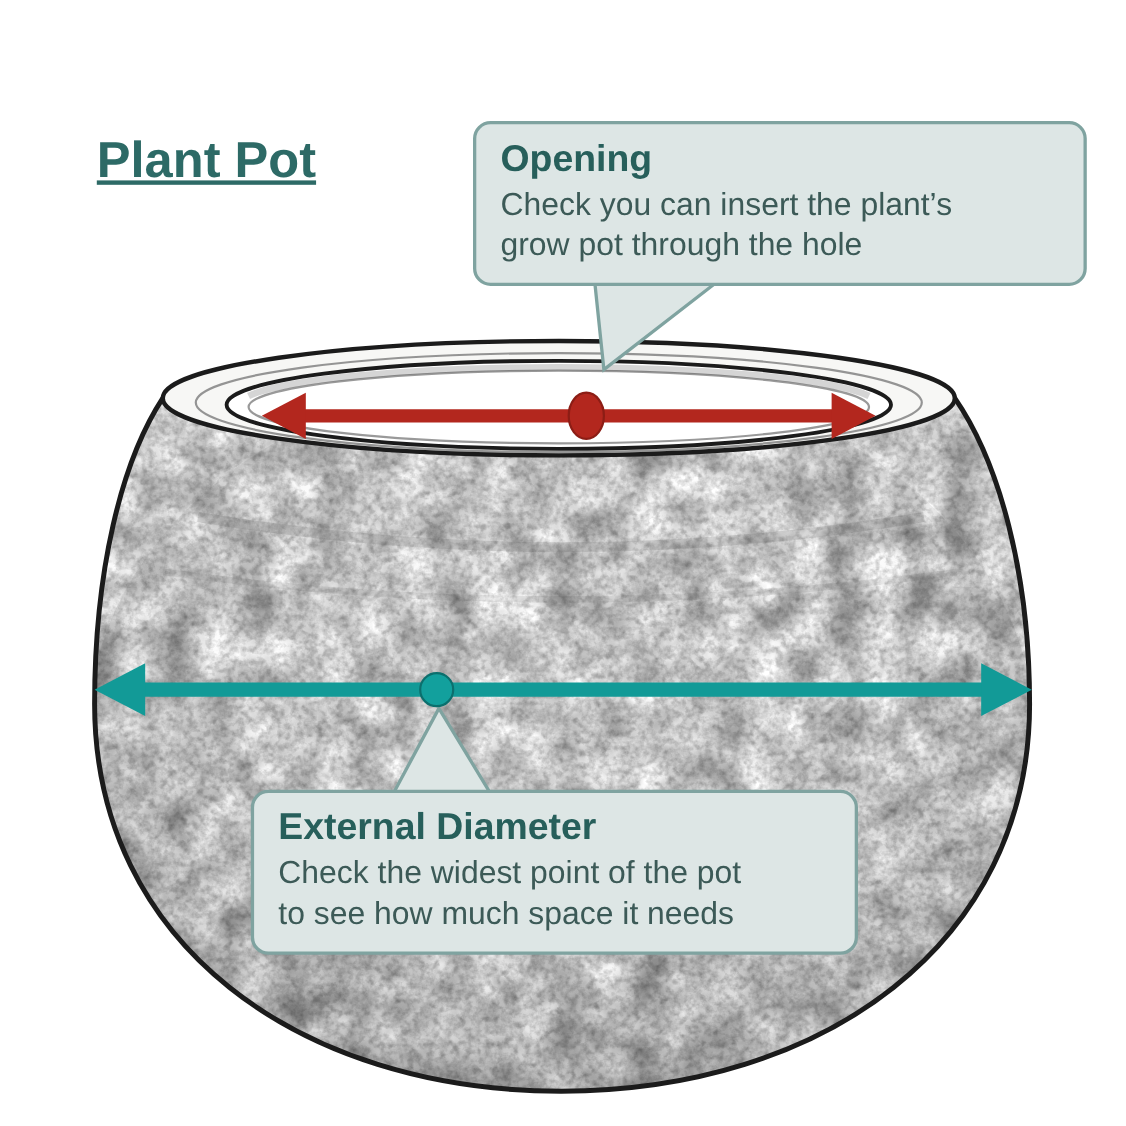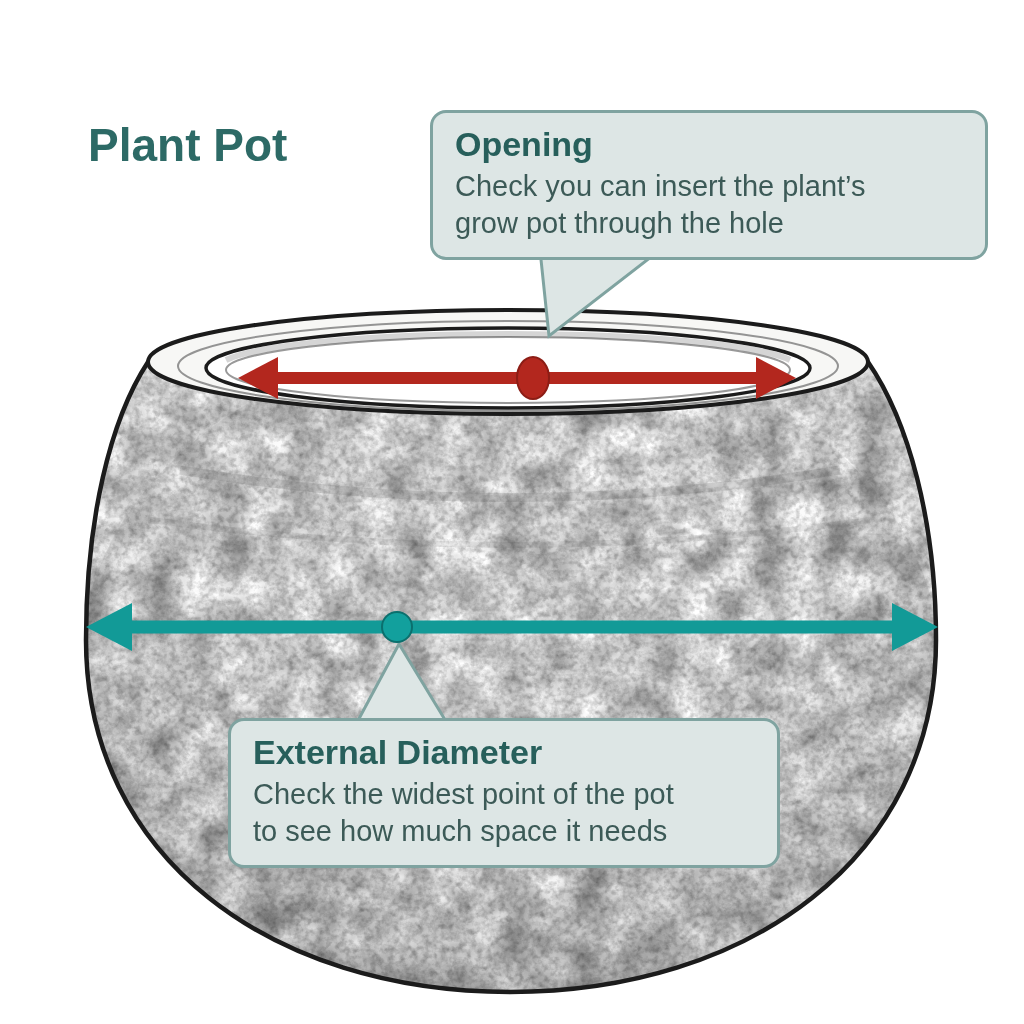--- a/index.html
+++ b/index.html
@@ -20,20 +20,21 @@
   .page-title {
     position: absolute;
     left: 88px;
     top: 118px;
     z-index: 3;
     color: #2D6A66;
     font-weight: bold;
     font-size: 46px;
     line-height: 1.18;
     letter-spacing: 0px;
+    text-decoration: underline;
   }
   .callout {
     position: absolute;
     z-index: 3;
     background: #DDE6E5;
     border: 3px solid #7FA3A0;
     border-radius: 16px;
     padding: 12px 22px 16px 22px;
     box-sizing: border-box;
   }

